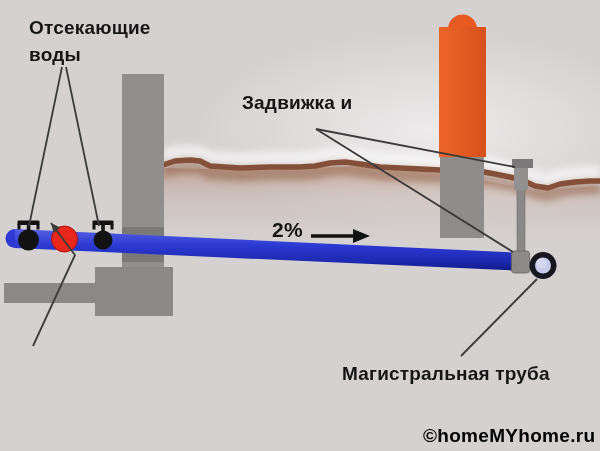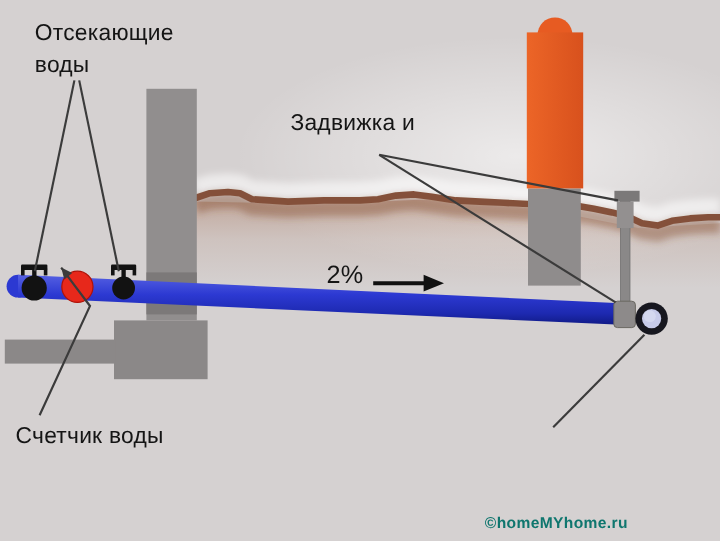--- a/index.html
+++ b/index.html
@@ -4,29 +4,29 @@
 <style>
   html,body{margin:0;padding:0;background:#fff;}
   .stage{
     position:relative;width:600px;height:451px;overflow:hidden;
     background:#d5d1d1;
     font-family:"Liberation Sans",sans-serif;
     box-shadow:inset 0 0 0 2px rgba(255,255,255,.55);
   }
   .stage svg{position:absolute;left:0;top:0;}
   .lbl{
-    position:absolute;font-weight:normal;color:#151515;
+    position:absolute;font-weight:bold;color:#151515;
     font-size:19px;line-height:27px;white-space:nowrap;
     letter-spacing:.2px;
   }
   .lbl-slope{font-size:21px;line-height:22px;}
   .watermark{
-    position:absolute;left:404px;top:426px;
-    font-weight:bold;font-size:13px;line-height:20px;
-    color:#0f766e;letter-spacing:.3px;white-space:nowrap;
+    position:absolute;left:423px;top:426px;
+    font-weight:bold;font-size:19px;line-height:20px;
+    color:#000000;letter-spacing:.3px;white-space:nowrap;
   }
 </style>
 </head>
 <body>
 
 <div class="stage">
 
   <svg width="600" height="451" viewBox="0 0 600 451">
     <defs>
       <linearGradient id="pipeGrad" x1="0" y1="0" x2="0" y2="1">
@@ -121,17 +121,17 @@
     <div>Отсекающие</div>
     <div>воды</div>
   </div>
 
   <div class="lbl" style="left:242px;top:89px">
     <div>Задвижка и</div>
   </div>
 
   <div class="lbl lbl-slope" style="left:272px;top:219px">2%</div>
 
-  <div class="lbl" style="left:13px;top:350px">Счетчик воды</div>
 
+  <div class="lbl" style="left:342px;top:360px">Магистральная труба</div>
 
   <div class="watermark">©homeMYhome.ru</div>
 </div>
 
 </body></html>

